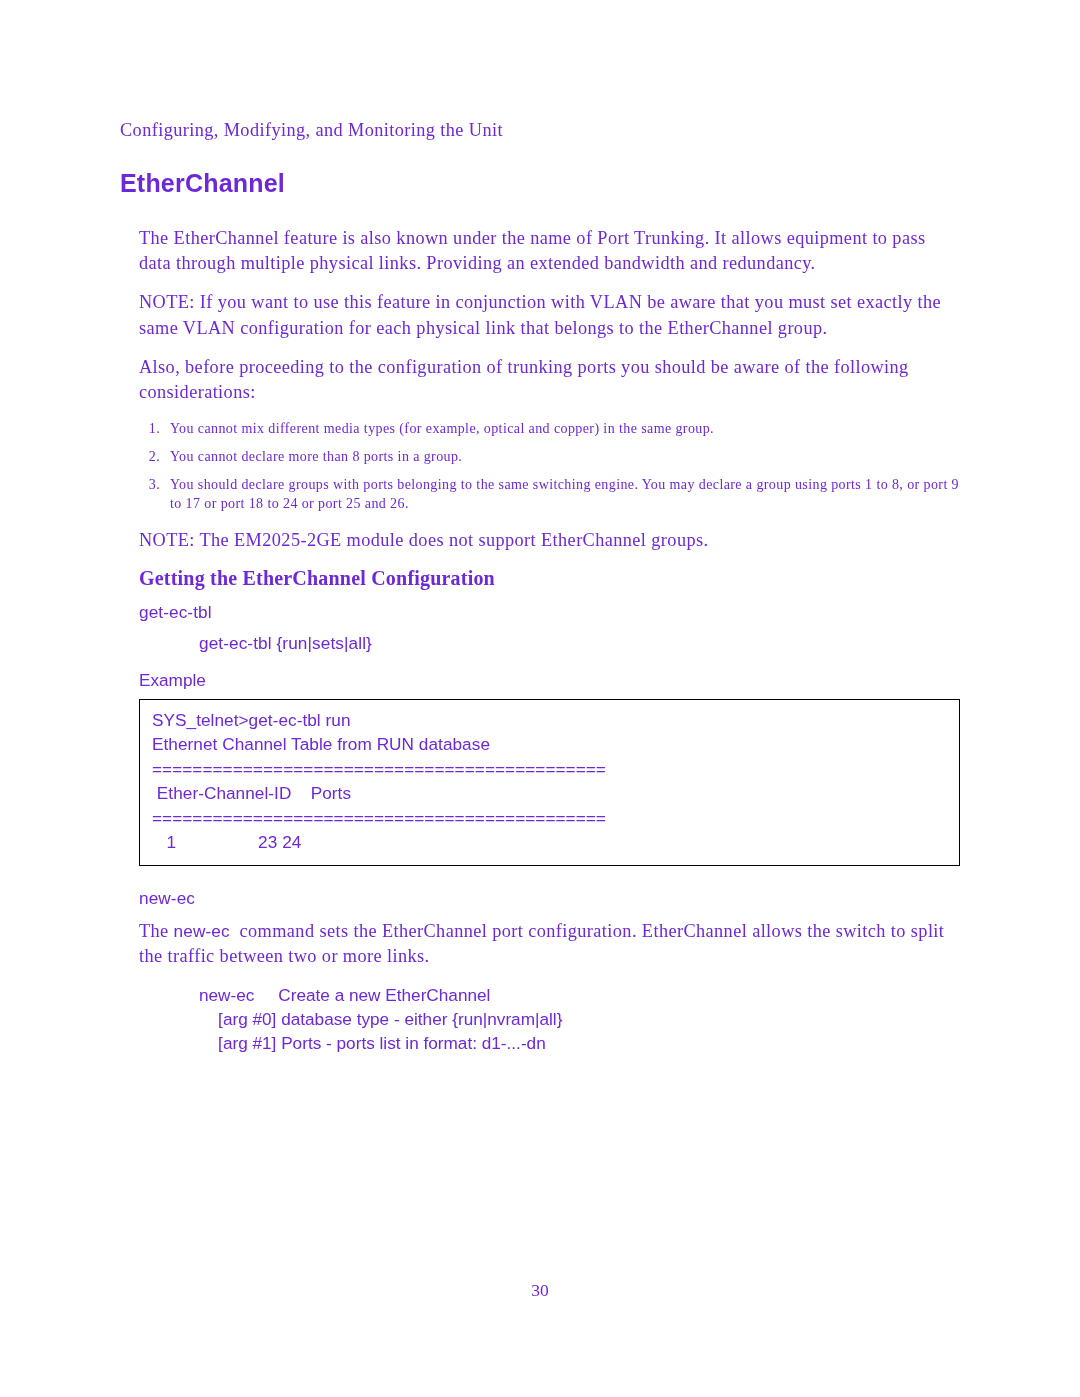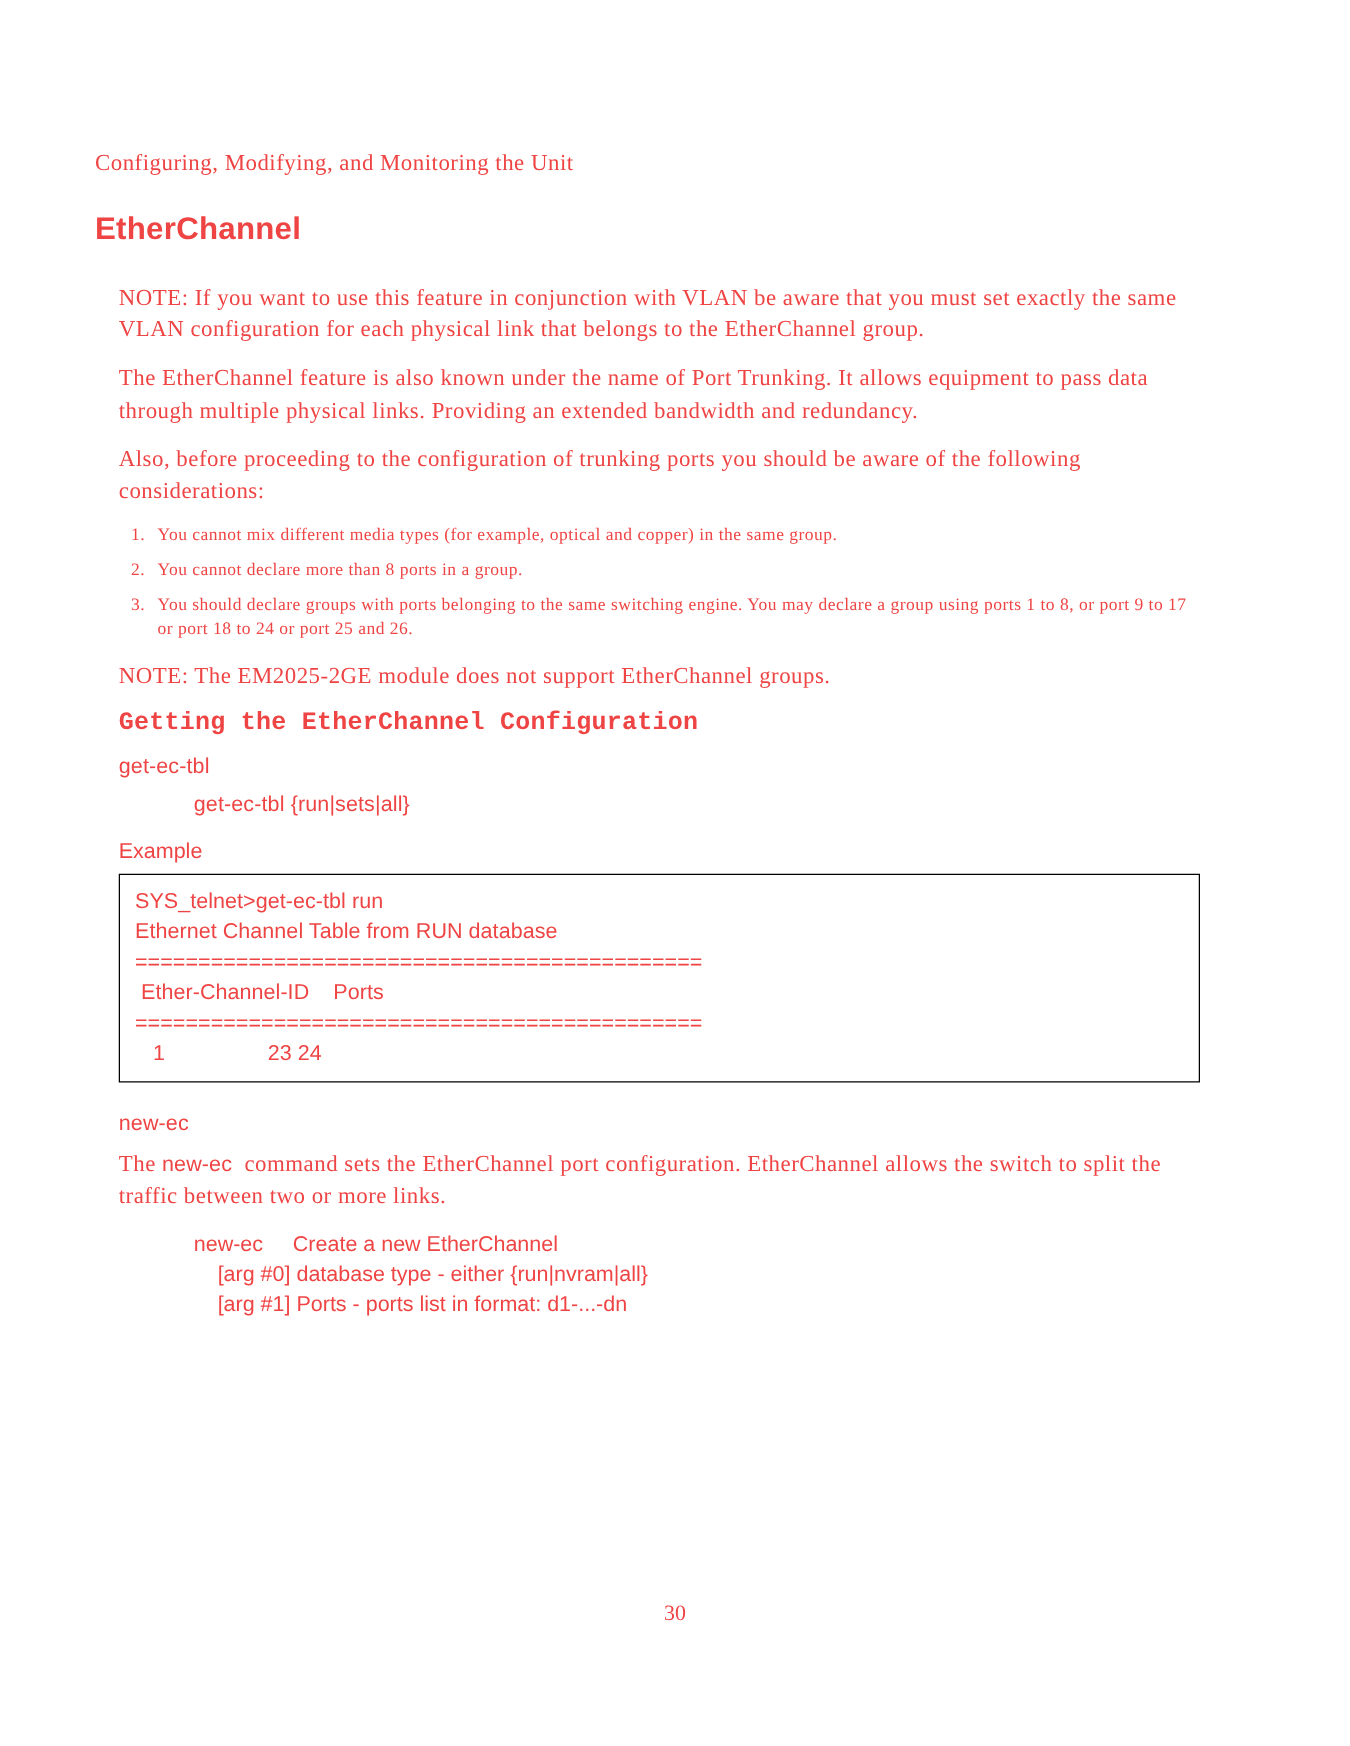--- a/index.html
+++ b/index.html
@@ -5,39 +5,39 @@
   html, body {
     margin: 0;
     padding: 0;
     background: #ffffff;
     width: 1080px;
   }
   .page {
     width: 1080px;
     height: 1397px;
     box-sizing: border-box;
-    padding: 120px 120px 0 76px;
+    padding: 120px 120px 0 120px;
     font-family: Georgia, "Times New Roman", serif;
-    color: #ef4444;
+    color: #6d28d9;
     position: relative;
   }
   .running-header {
     font-size: 18.3px;
     letter-spacing: 0.4px;
     margin-bottom: 28px;
   }
   h1.heading {
     font-family: Arial, Helvetica, sans-serif;
     font-weight: bold;
     font-size: 25px;
     margin: 0 0 28px 0;
     letter-spacing: 0.2px;
   }
   h2.subheading {
-    font-family: Liberation Mono, monospace;
+    font-family: Liberation Serif, serif;
     font-weight: bold;
     font-size: 20px;
     margin: 0 0 12px 0;
     letter-spacing: 0.2px;
   }
   .indent {
     margin-left: 19px;
   }
   p.body {
     font-size: 18.3px;
@@ -122,23 +122,23 @@
 <body>
 
 <div class="page">
 
   <div class="running-header">Configuring, Modifying, and Monitoring the Unit</div>
 
   <h1 class="heading">EtherChannel</h1>
 
   <div class="indent">
 
+    <p class="body">The EtherChannel feature is also known under the name of Port Trunking.  It allows equipment to pass data through multiple physical links.  Providing an extended bandwidth and redundancy.</p>
+
     <p class="body">NOTE:  If you want to use this feature in conjunction with VLAN be aware that you must set exactly the same VLAN configuration for each physical link that belongs to the EtherChannel group.</p>
-
-    <p class="body">The EtherChannel feature is also known under the name of Port Trunking.  It allows equipment to pass data through multiple physical links.  Providing an extended bandwidth and redundancy.</p>
 
     <p class="body">Also, before proceeding to the configuration of trunking ports you should be aware of the following considerations:</p>
 
     <ol class="numlist">
       <li>You cannot mix different media types (for example, optical and copper) in the same group.</li>
       <li>You cannot declare more than 8 ports in a group.</li>
       <li>You should declare groups with ports belonging to the same switching engine.  You may declare a group using ports 1 to 8, or port 9 to 17 or port 18 to 24 or port 25 and 26.</li>
     </ol>
 
     <p class="body">NOTE:  The EM2025-2GE module does not support EtherChannel groups.</p>

